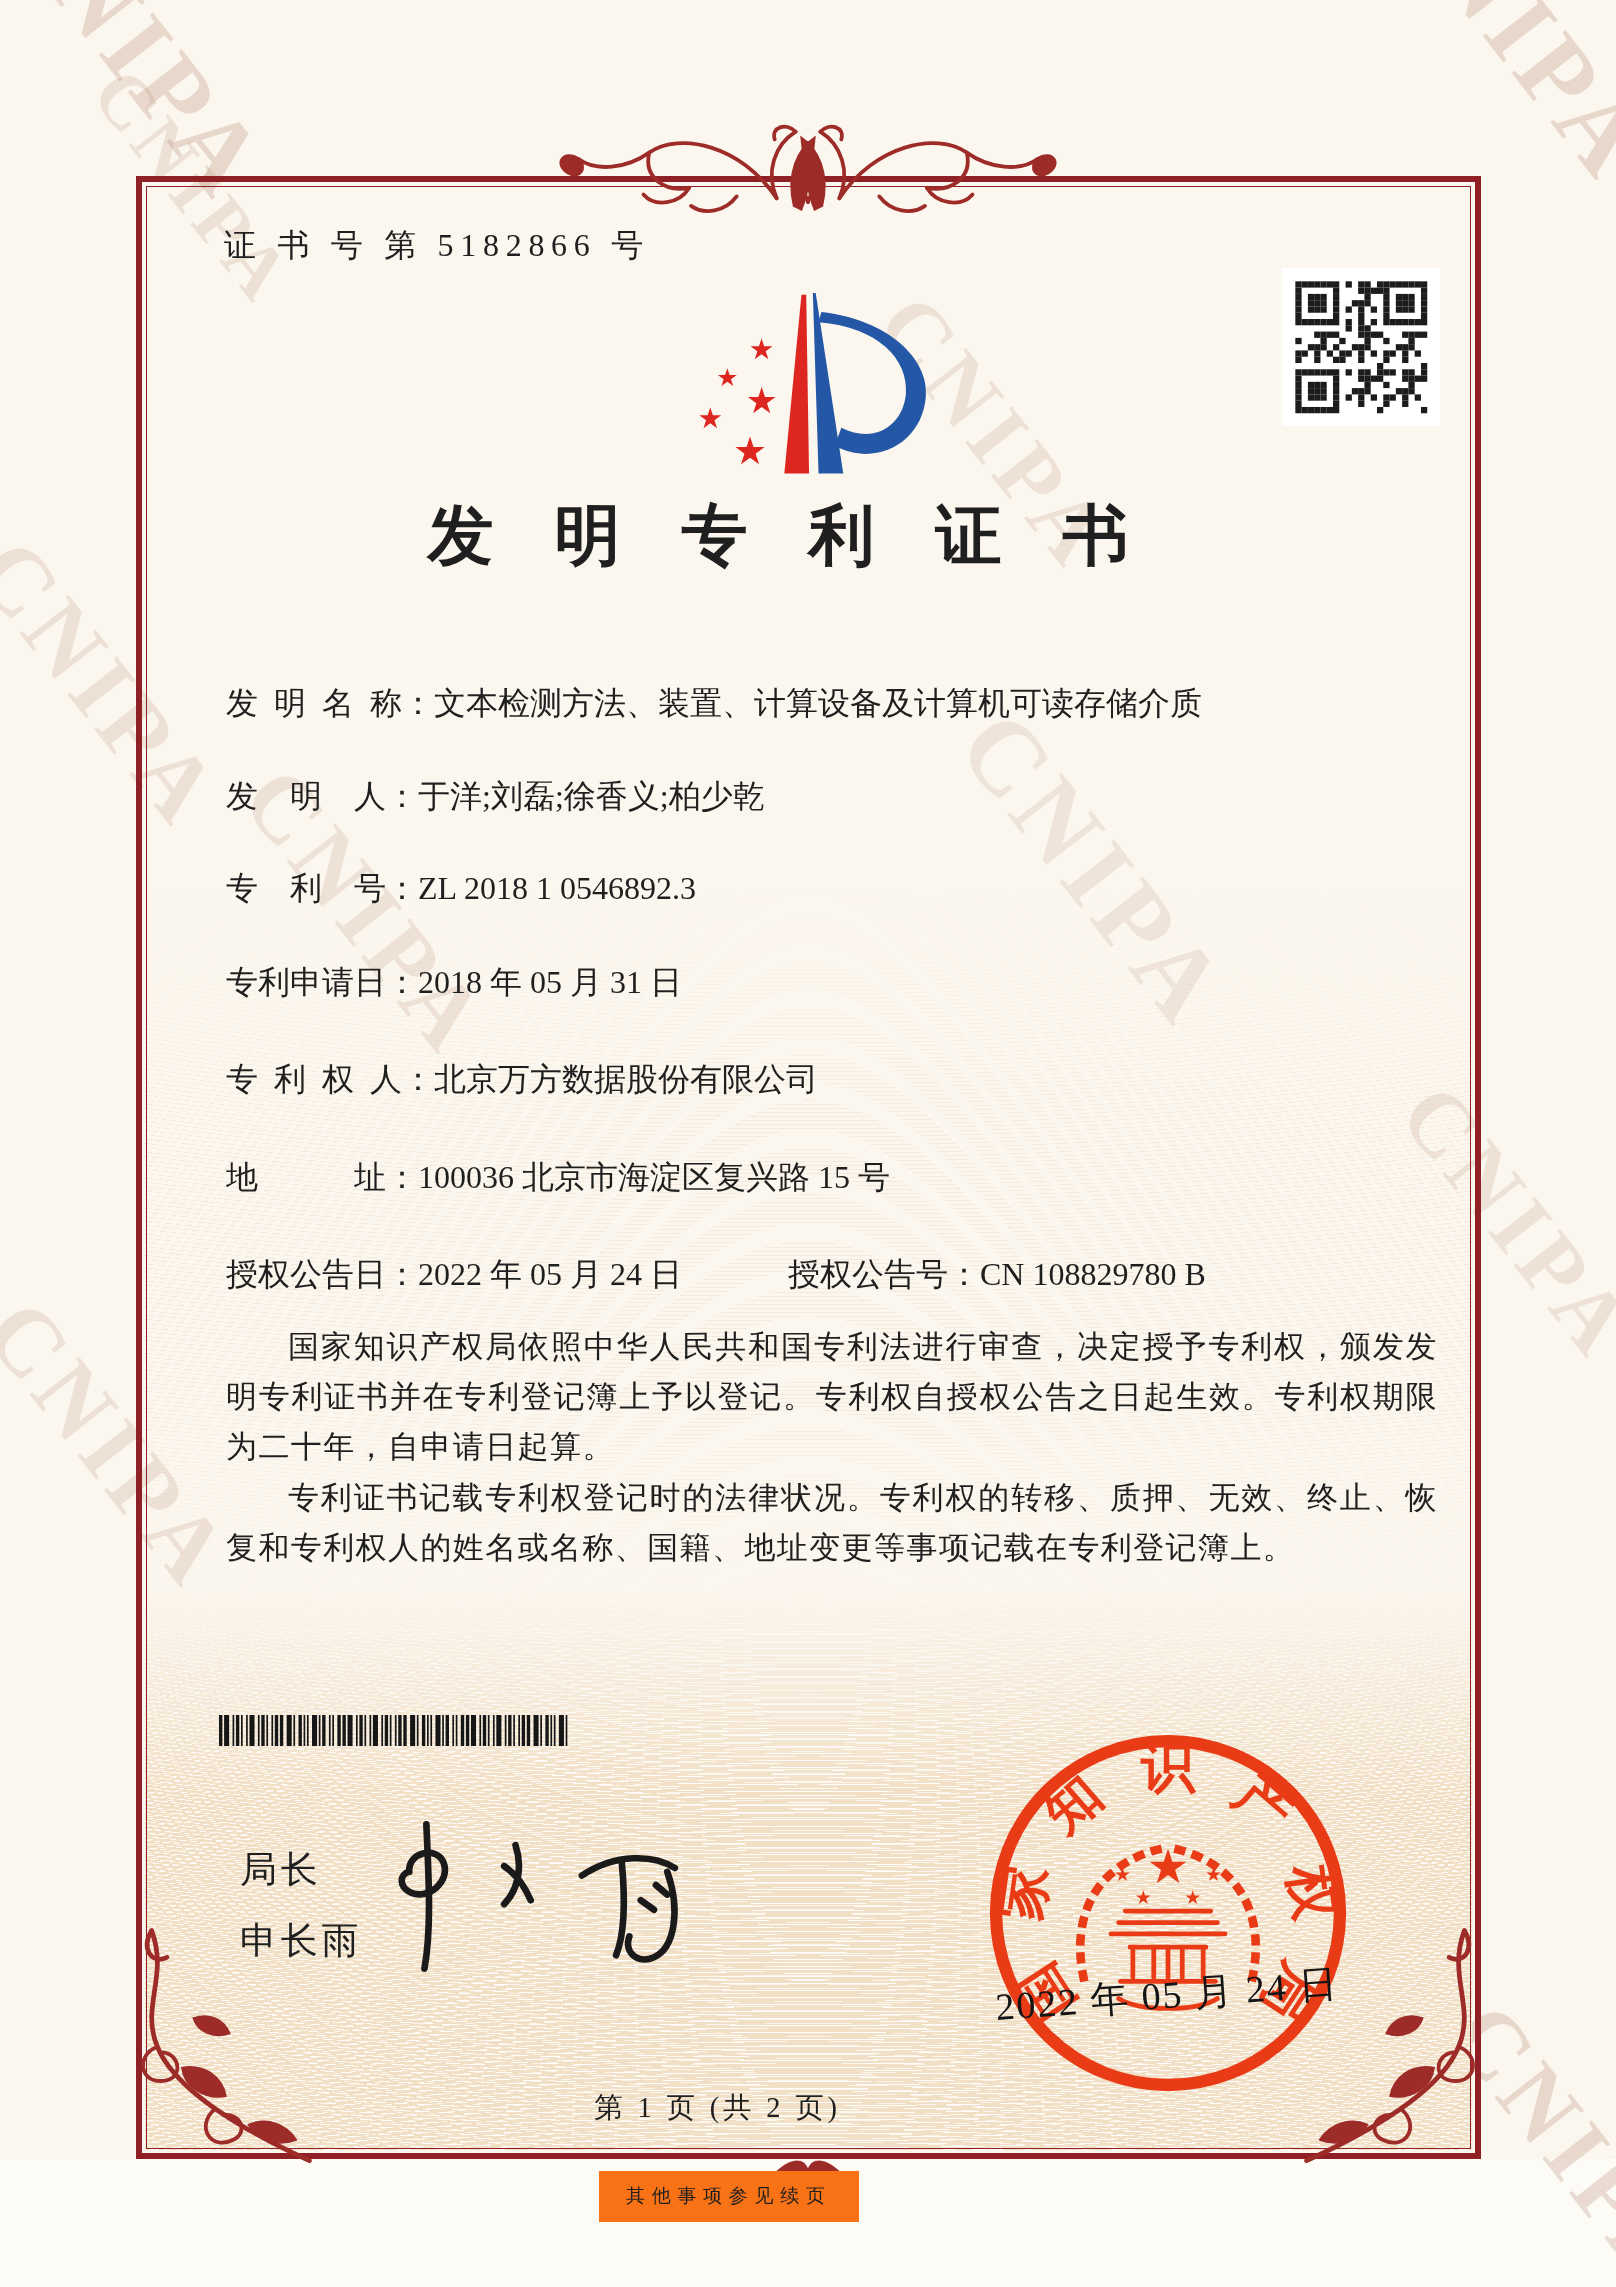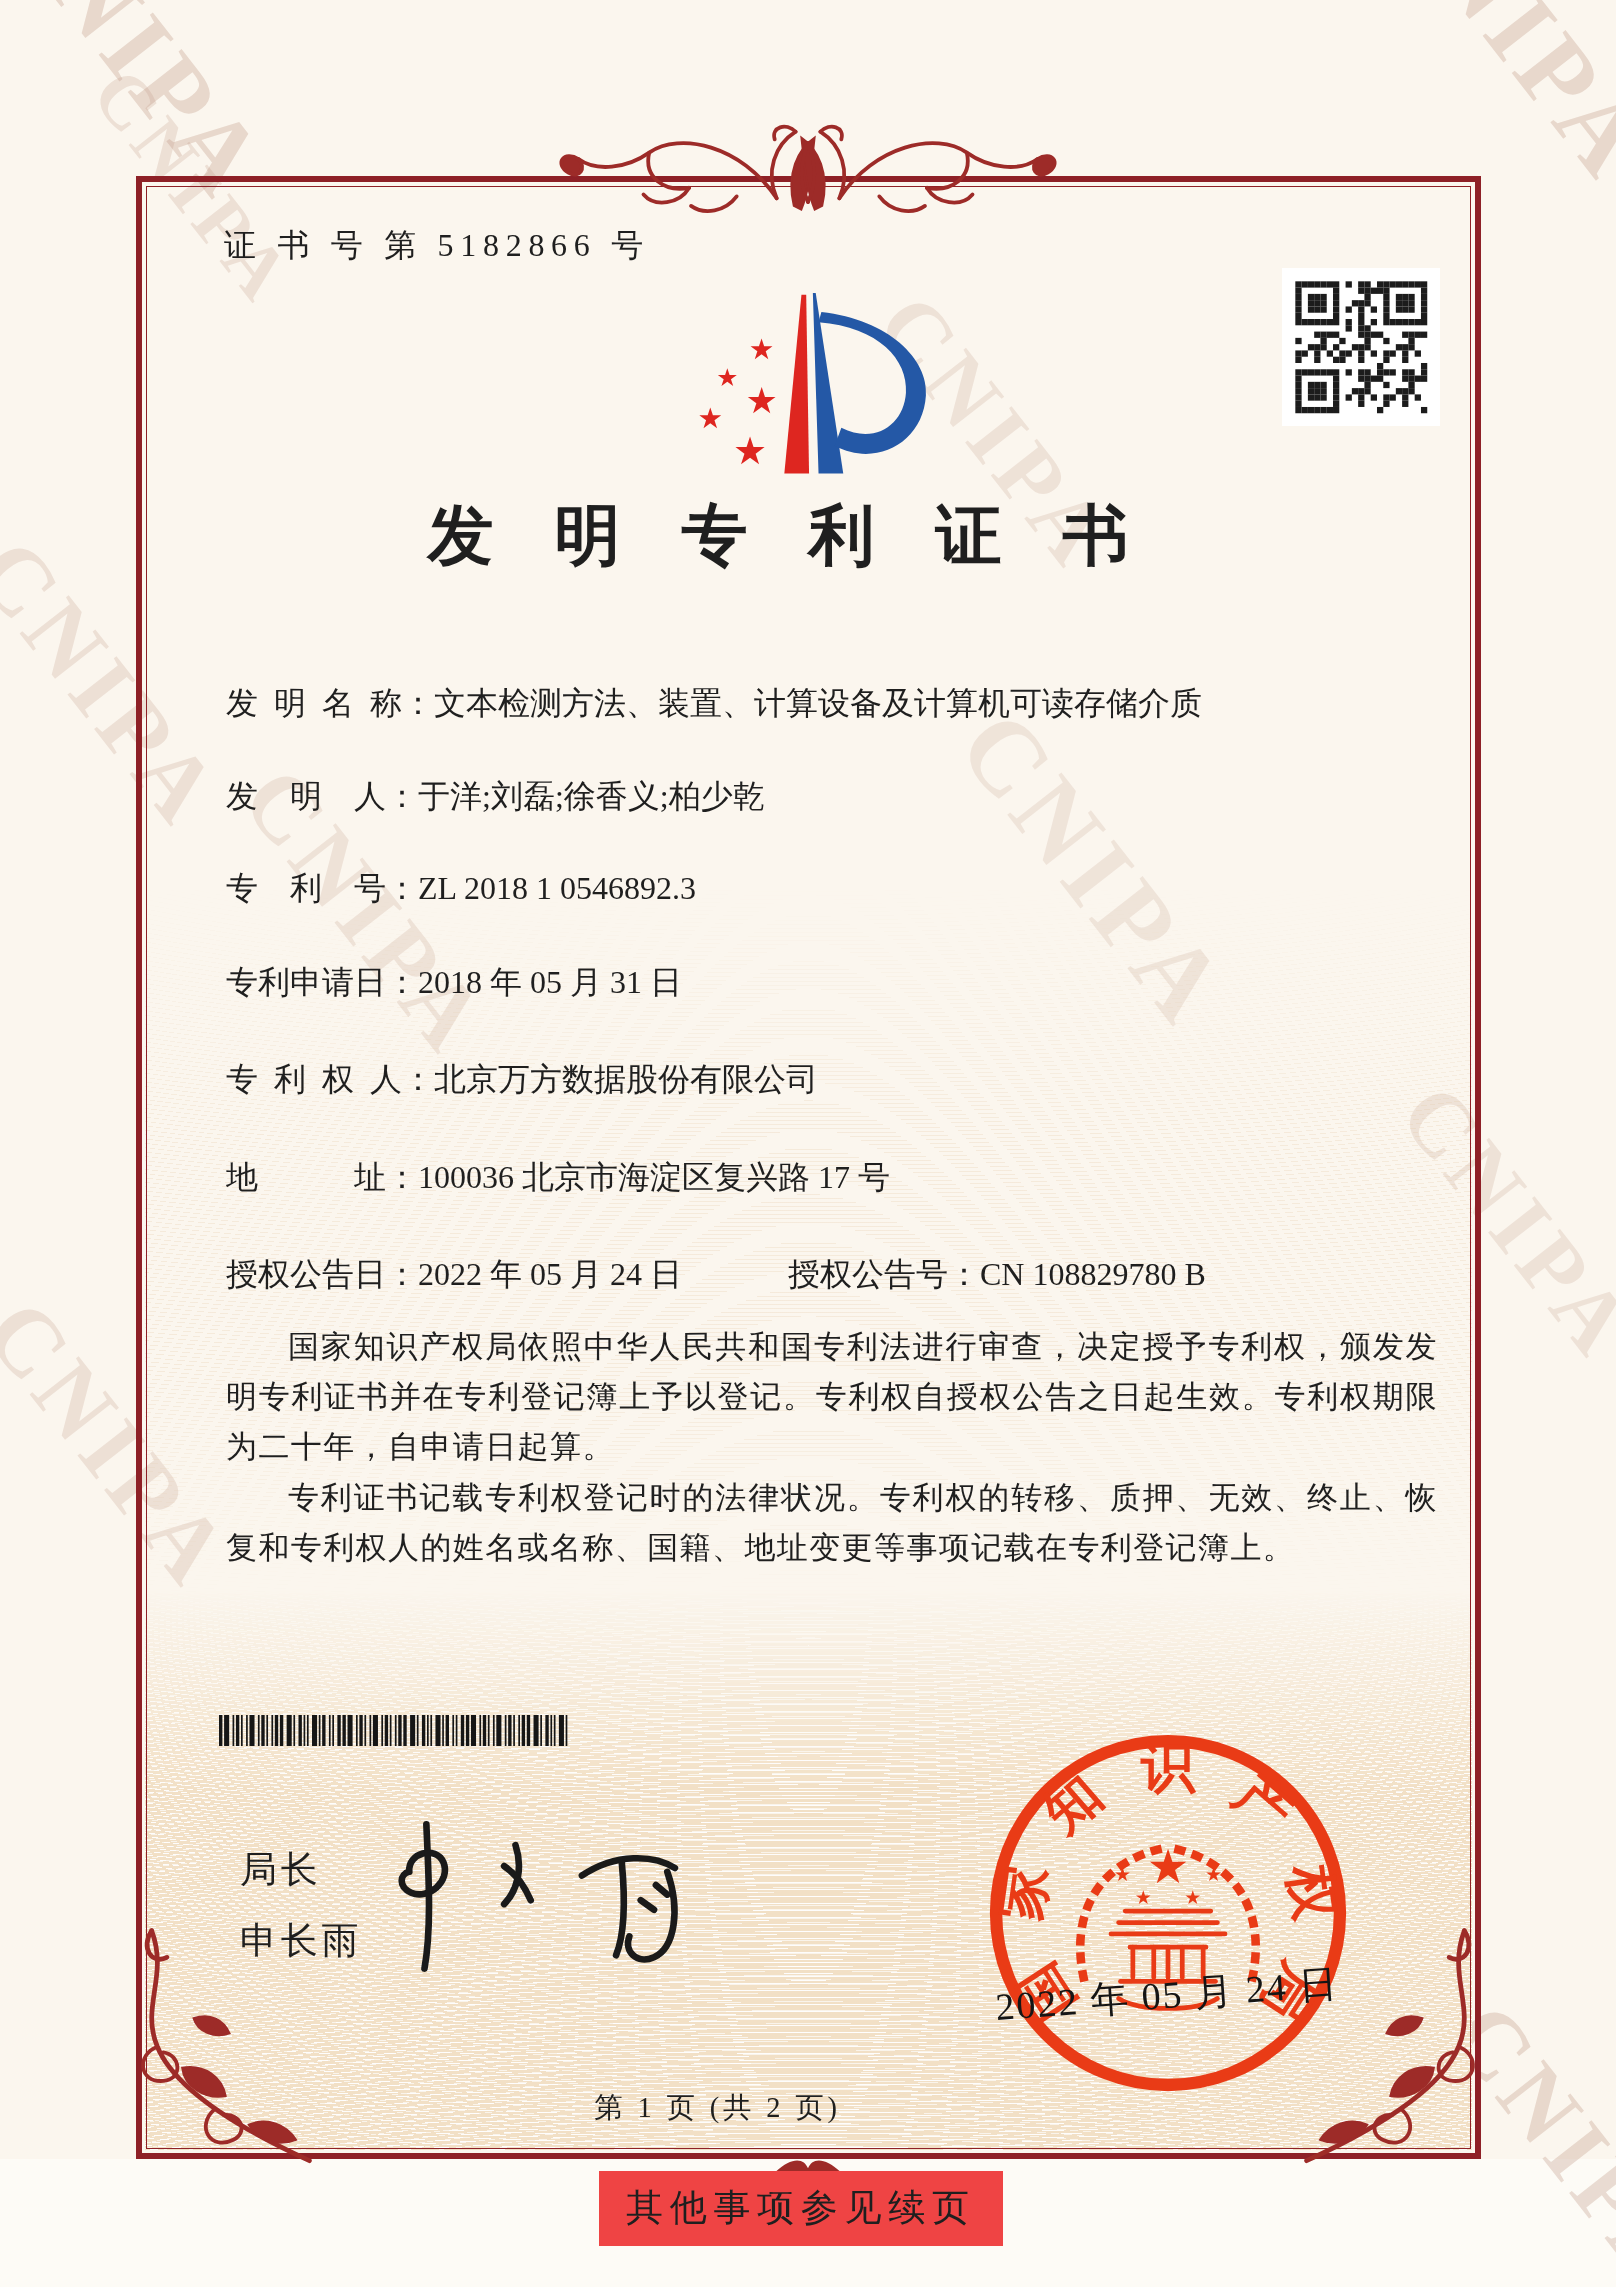--- a/index.html
+++ b/index.html
@@ -53,21 +53,21 @@
         text-align:justify;letter-spacing:1.4px;margin:0;text-indent:2em;}
   #para-0{top:1322px;}
   #para-1{top:1473px;}
   .barcode{left:217px;top:1715px;width:361px;height:31px;}
   .sig-title{left:240px;top:1845px;font-size:37px;letter-spacing:3.8px;font-family:"Liberation Sans","DejaVu Sans",sans-serif;}
   .sig-name{left:240px;top:1916px;font-size:37px;letter-spacing:3.8px;font-family:"Liberation Sans","DejaVu Sans",sans-serif;}
   .sig-image{left:373px;top:1813px;}
   .seal{left:978px;top:1723px;}
   .seal-char{font-size:57px;font-weight:bold;fill:#e93b16;font-family:"Liberation Serif",serif;}
   .page-footer{left:226px;top:2089px;width:983px;text-align:center;font-size:28.5px;letter-spacing:3.8px;}
-  .note-box{left:599px;top:2171px;background:#ef4444;padding:12.4px 27px;font-size:37px;letter-spacing:6.7px;}
+  .note-box{left:599px;top:2171px;background:#f97316;padding:12.4px 27px;font-size:19px;letter-spacing:6.7px;}
 </style>
 </head>
 <body>
 
 <div class="stage">
 
   <div id="wm-layer">
       <div class="wm" style="left: -48px; top: -19px; font-size: 105px; opacity: 0.3;">CNIPA</div>
       <div class="wm" style="left: 57px; top: 143px; font-size: 76px; opacity: 0.22;">CNIPA</div>
       <div class="wm" style="left: 1336px; top: -38px; font-size: 105px; opacity: 0.3;">CNIPA</div>
@@ -377,21 +377,21 @@
         <div class="field-row" style="top: 867px;">
     <span class="f-label">专 利 号：</span><span class="f-value">ZL 2018 1 0546892.3</span>
   </div>
         <div class="field-row" style="top: 961px;">
     <span class="f-label">专利申请日：</span><span class="f-value">2018 年 05 月 31 日</span>
   </div>
         <div class="field-row" style="top: 1058px;">
     <span class="f-label">专 利 权 人：</span><span class="f-value">北京万方数据股份有限公司</span>
   </div>
         <div class="field-row" style="top: 1156px;">
-    <span class="f-label">地　　　址：</span><span class="f-value">100036 北京市海淀区复兴路 17 号</span>
+    <span class="f-label">地　　　址：</span><span class="f-value">100036 北京市海淀区复兴路 15 号</span>
   </div>
       </div>
 
     <div class="grant-row">
       <span class="f-label">授权公告日：</span><span class="f-value">2022 年 05 月 24 日</span>
     </div>
     <div class="grant-right">
       <span class="f-label">授权公告号：</span><span class="f-value">CN 108829780 B</span>
     </div>
 

